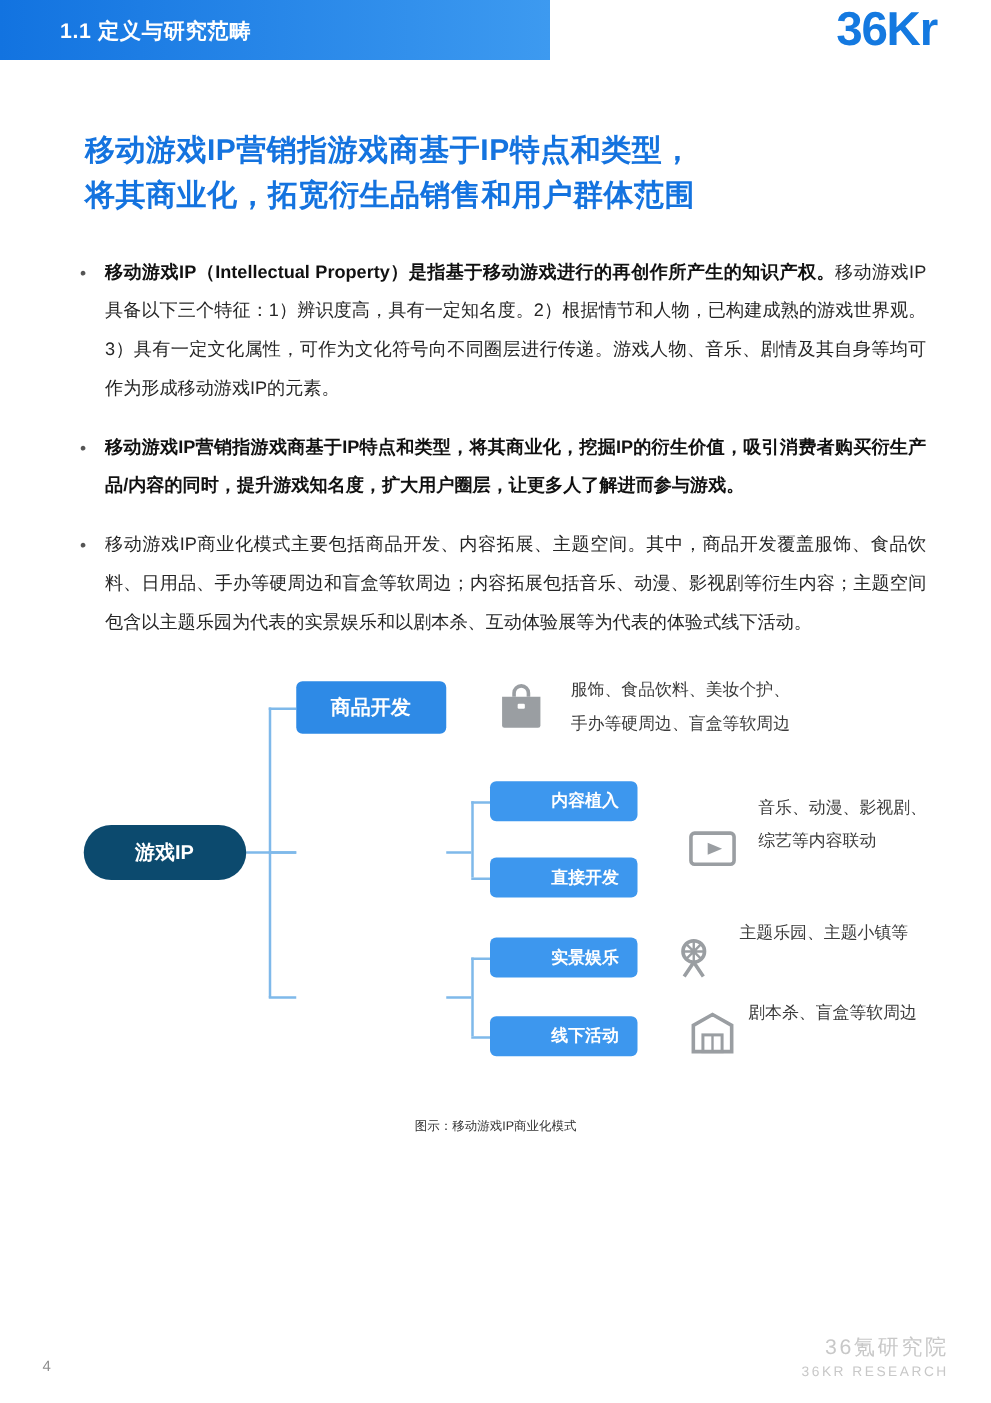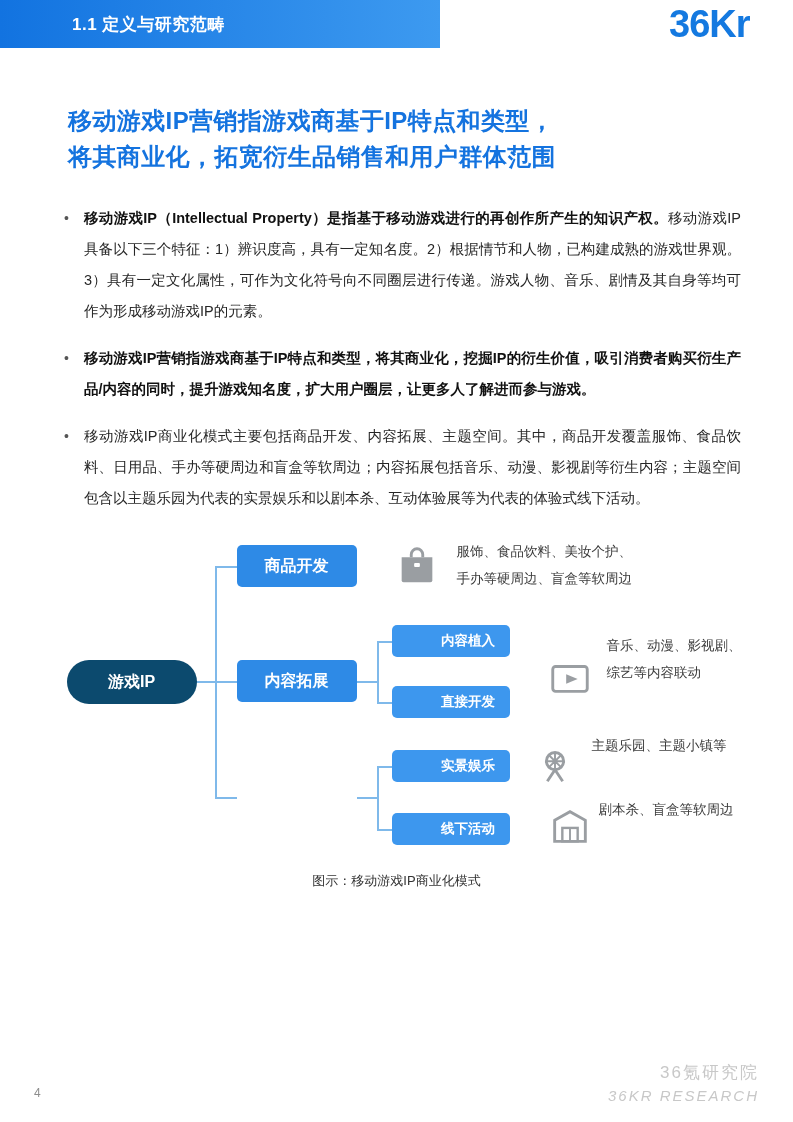--- a/index.html
+++ b/index.html
@@ -26,21 +26,21 @@
   }
   .header-band {
     position: absolute;
     top: 0; left: 0;
     width: 440px;
     height: 48px;
     background: linear-gradient(90deg, #1273e0 0%, #3d9af0 100%);
   }
   .header-title {
     position: absolute;
-    left: 72px;
+    left: 48px;
     top: 13px;
     font-size: 17px;
     font-weight: bold;
     color: #ffffff;
     letter-spacing: 0.5px;
   }
   .logo {
     position: absolute;
     right: 14px;
     top: 2px;
@@ -172,42 +172,42 @@
   .desc {
     position: absolute;
     font-size: 13.5px;
     line-height: 27px;
     color: #3b3b3b;
     width: 175px;
   }
 
   .caption {
     text-align: center;
-    font-size: 13px;
+    font-size: 10px;
     color: #333;
-    margin-top: 2px;
+    margin-top: 24px;
   }
 
   
   .page-num {
     position: absolute;
     left: 34px;
     bottom: 22px;
     font-size: 12px;
     color: #8d8d8d;
   }
   .watermark {
     position: absolute;
     right: 34px;
     bottom: 18px;
     text-align: right;
     color: #c8c8c8;
   }
   .watermark .cn { font-size: 17px; letter-spacing: 2px; }
-  .watermark .en { font-size: 15px; letter-spacing: 2px; margin-top: 3px; font-style: italic; }
+  .watermark .en { font-size: 11px; letter-spacing: 2px; margin-top: 3px; }
 </style>
 </head>
 <body>
 
 <div class="header">
   <div class="header-band"></div>
   <div class="header-title">1.1 定义与研究范畴</div>
   <div class="logo">
     <div class="logo-text">36Kr</div>
   </div>
@@ -252,21 +252,20 @@
     <div class="line h" style="left:330px; top:111px; width:15px;"></div>
     <div class="line h" style="left:330px; top:172px; width:15px;"></div>
 
     <div class="line h" style="left:310px; top:267px; width:20px;"></div>
     <div class="line v" style="left:330px; top:236px; height:63px;"></div>
     <div class="line h" style="left:330px; top:236px; width:15px;"></div>
     <div class="line h" style="left:330px; top:299px; width:15px;"></div>
 
     <div class="node root">游戏IP</div>
     <div class="node lvl1 n-goods">商品开发</div>
-    <div class="node lvl1 n-content">内容拓展</div>
 
     <div class="node lvl2 n-embed">内容植入</div>
     <div class="node lvl2 n-direct">直接开发</div>
     <div class="node lvl2 n-real">实景娱乐</div>
     <div class="node lvl2 n-offline">线下活动</div>
 
     <div class="icon-box" style="left:347px; top:12px;">
       <svg viewBox="0 0 48 48" width="46" height="46">
         <path d="M8 16h32v24a2 2 0 0 1-2 2H10a2 2 0 0 1-2-2z" fill="#9a9ea2"></path>
         <path d="M18 16v-3a6 6 0 0 1 12 0v3" fill="none" stroke="#9a9ea2" stroke-width="3"></path>

